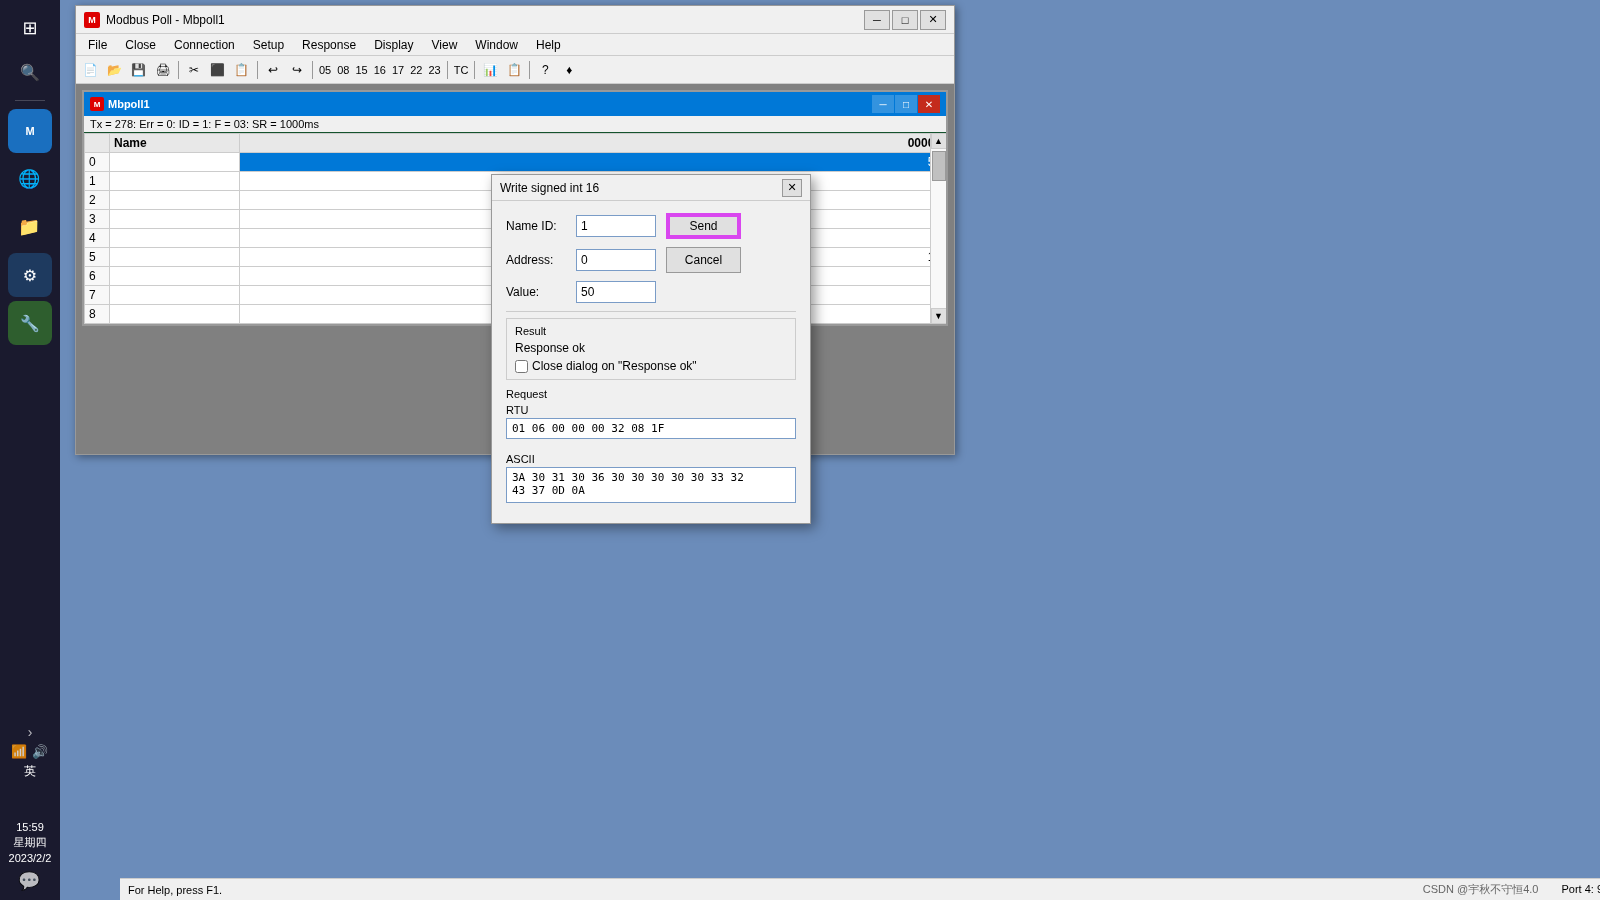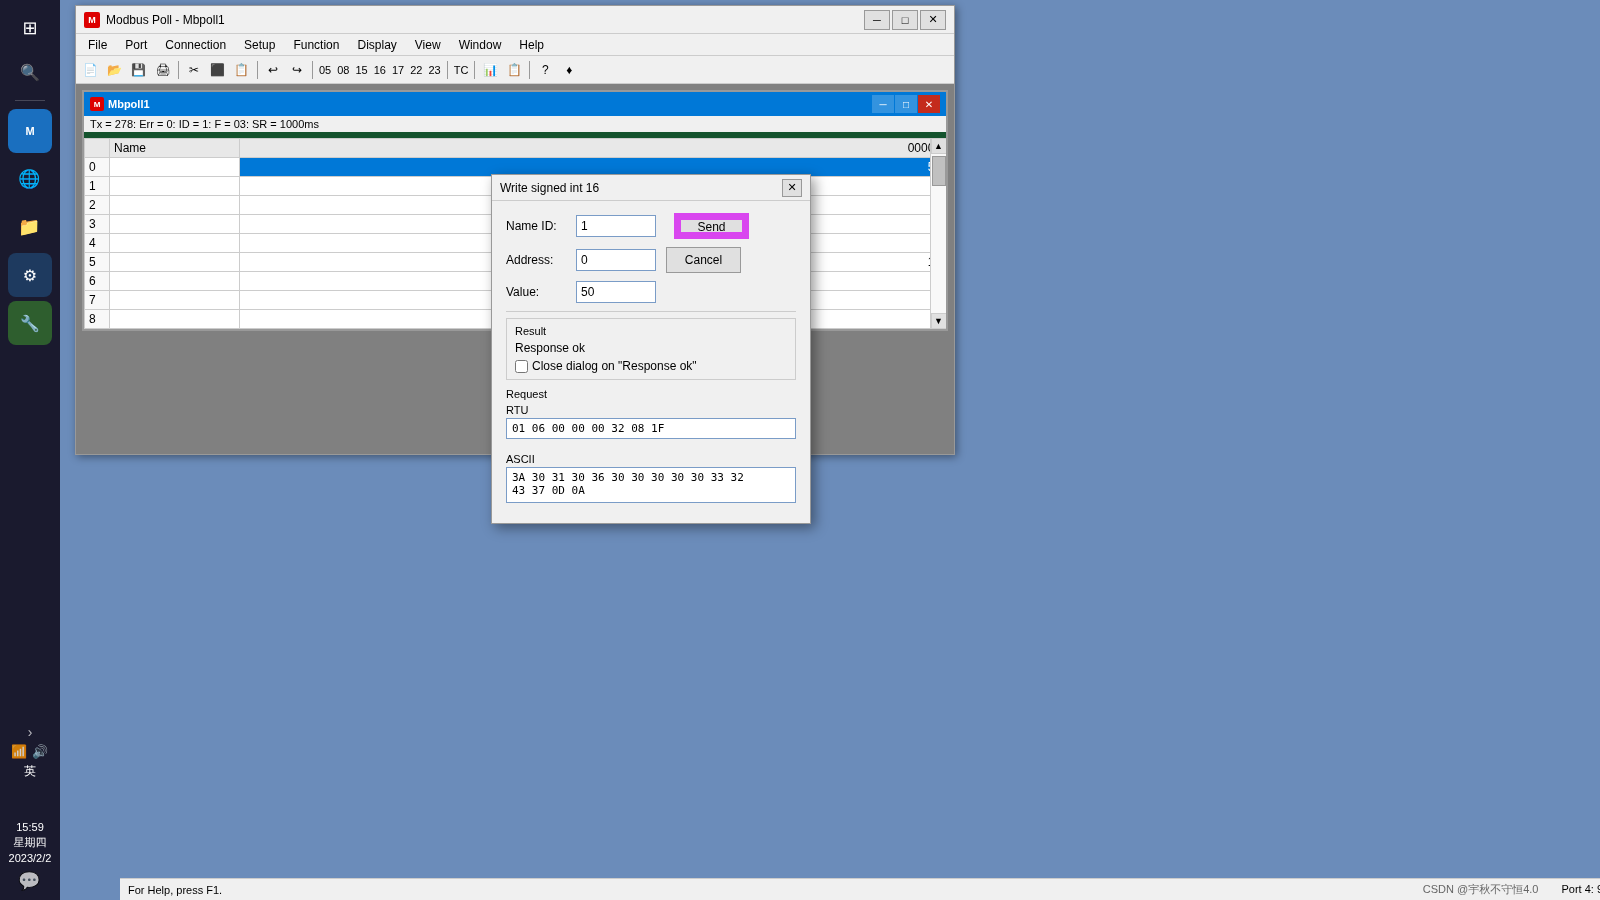--- a/index.html
+++ b/index.html
@@ -197,35 +197,35 @@
       display: flex; align-items: center; justify-content: center;
       cursor: pointer;
     }
     .inner-ctrl.close { background: #c42b1c; }
 
     
     .status-bar {
       background: #f0f0f0;
       padding: 2px 6px;
       font-size: 11px;
-      border-bottom: 6px solid #14532d;
+      border-bottom: 1px solid #14532d;
     }
 
     
     .data-table {
       width: 100%;
       border-collapse: collapse;
       font-size: 12px;
     }
     .data-table th {
       background: #e8e8e8;
       border: 1px solid #ccc;
       padding: 2px 4px;
       text-align: right;
-      font-weight: normal;
+      font-weight: bold;
     }
     .data-table td {
       border: 1px solid #ccc;
       padding: 2px 4px;
       text-align: right;
     }
     .data-table td.row-num {
       text-align: left;
       background: #f8f8f8;
       width: 25px;
@@ -320,25 +320,25 @@
     }
     .field-input {
       width: 80px;
       height: 22px;
       border: 1px solid #7a9cc7;
       padding: 1px 4px;
       font-size: 12px;
       background: white;
     }
     .btn-send {
-      margin-left: 18px;
+      margin-left: 10px;
       width: 75px;
       height: 26px;
       background: #e0e0e0;
-      border: 7px solid #d946ef;
+      border: 4px solid #d946ef;
       font-size: 12px;
       cursor: pointer;
     }
     .btn-cancel {
       width: 75px;
       height: 26px;
       background: #e0e0e0;
       border: 1px solid #999;
       font-size: 12px;
       cursor: pointer;
@@ -470,24 +470,24 @@
       </div>
       <div class="app-titlebar-btns">
         <div class="win-ctrl">─</div>
         <div class="win-ctrl">□</div>
         <div class="win-ctrl close-btn">✕</div>
       </div>
     </div>
 
     <div class="menubar">
       <span class="menubar-item">File</span>
-      <span class="menubar-item">Port</span>
+      <span class="menubar-item">Close</span>
       <span class="menubar-item">Connection</span>
       <span class="menubar-item">Setup</span>
-      <span class="menubar-item">Function</span>
+      <span class="menubar-item">Response</span>
       <span class="menubar-item">Display</span>
       <span class="menubar-item">View</span>
       <span class="menubar-item">Window</span>
       <span class="menubar-item">Help</span>
     </div>
 
     <div class="toolbar">
       <div class="toolbar-btn">📄</div>
       <div class="toolbar-btn">📂</div>
       <div class="toolbar-btn">💾</div>

